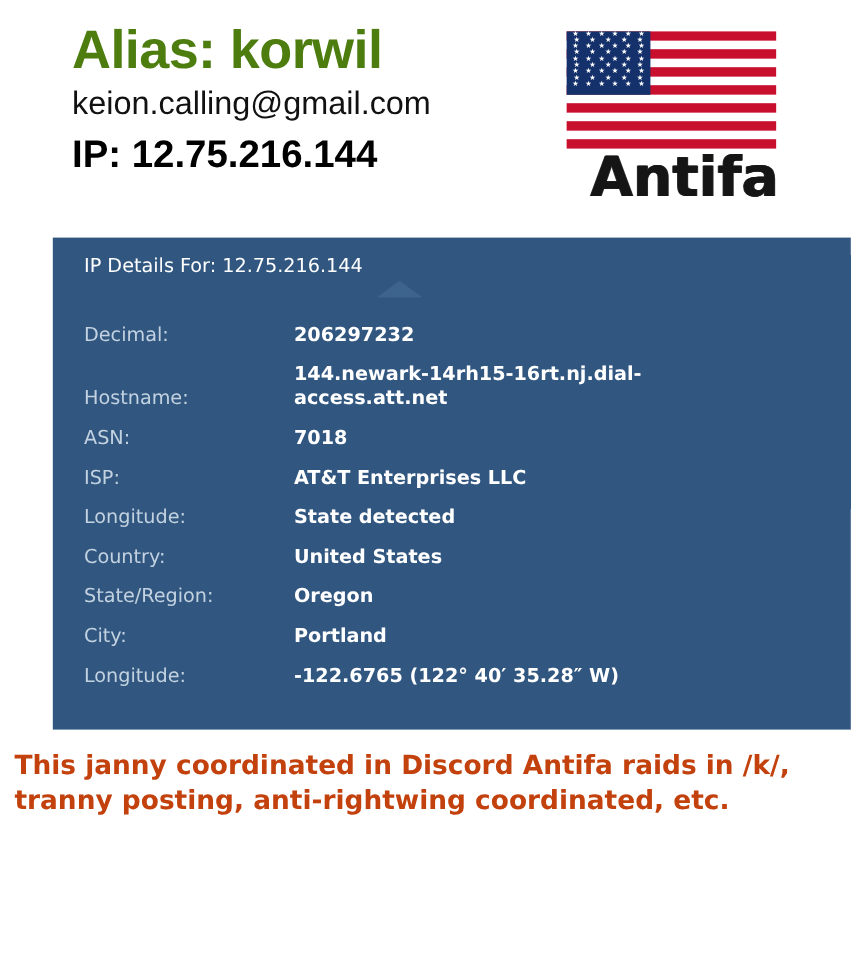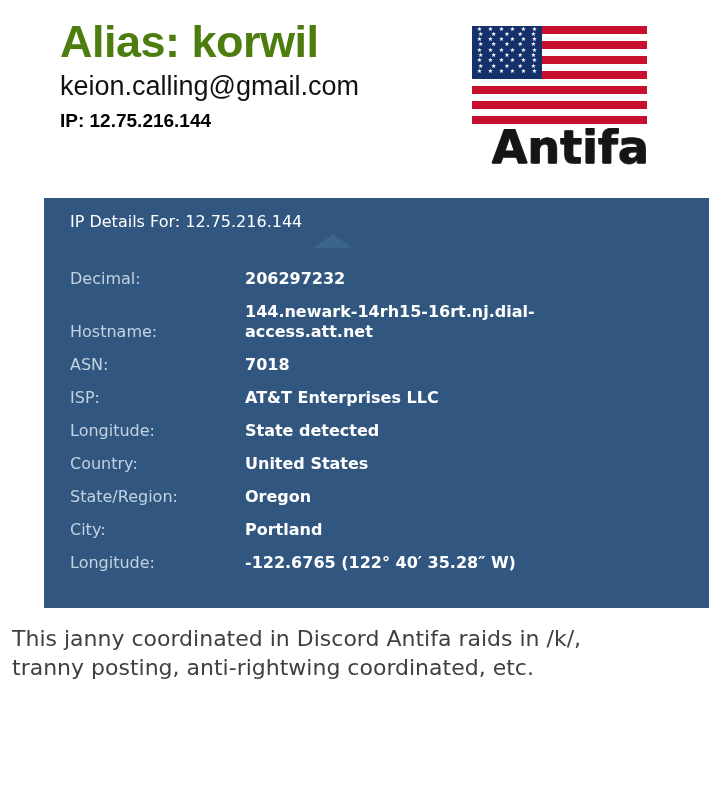--- a/index.html
+++ b/index.html
@@ -33,21 +33,21 @@
   }
   .email {
     font-size: 27px;
     font-weight: normal;
     margin-left: 60px;
     margin-top: 6px;
     line-height: 1.15;
     color: #111;
   }
   .ipline {
-    font-size: 19px;
+    font-size: 32px;
     font-weight: bold;
     margin-left: 60px;
     margin-top: 8px;
     line-height: 1.15;
     color: #000;
   }
 
   
   .flag-wrap {
     position: absolute;
@@ -155,23 +155,23 @@
     font-weight: bold;
   }
   .row.wrap .v {
     max-width: 330px;
   }
 
   
   .caption {
     margin: 16px 0 16px 6px;
     font-size: 22px;
-    font-weight: normal;
+    font-weight: bold;
     line-height: 1.32;
-    color: #404040;
+    color: #c2410c;
     font-family: "DejaVu Sans", "Liberation Sans", sans-serif;
     padding-left: 6px;
   }
 </style>
 </head>
 <body>
 
 <div class="header">
   <div class="alias">Alias: korwil</div>
   <div class="email">keion.calling@gmail.com</div>

